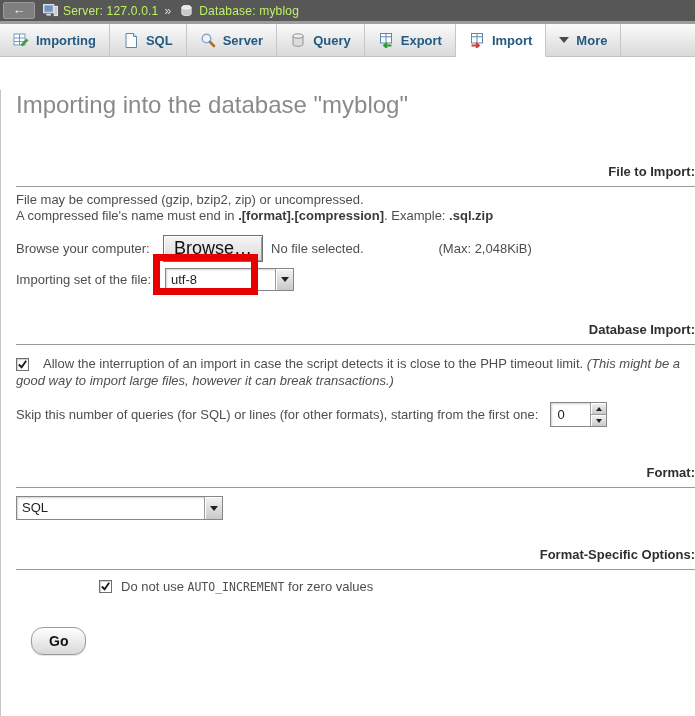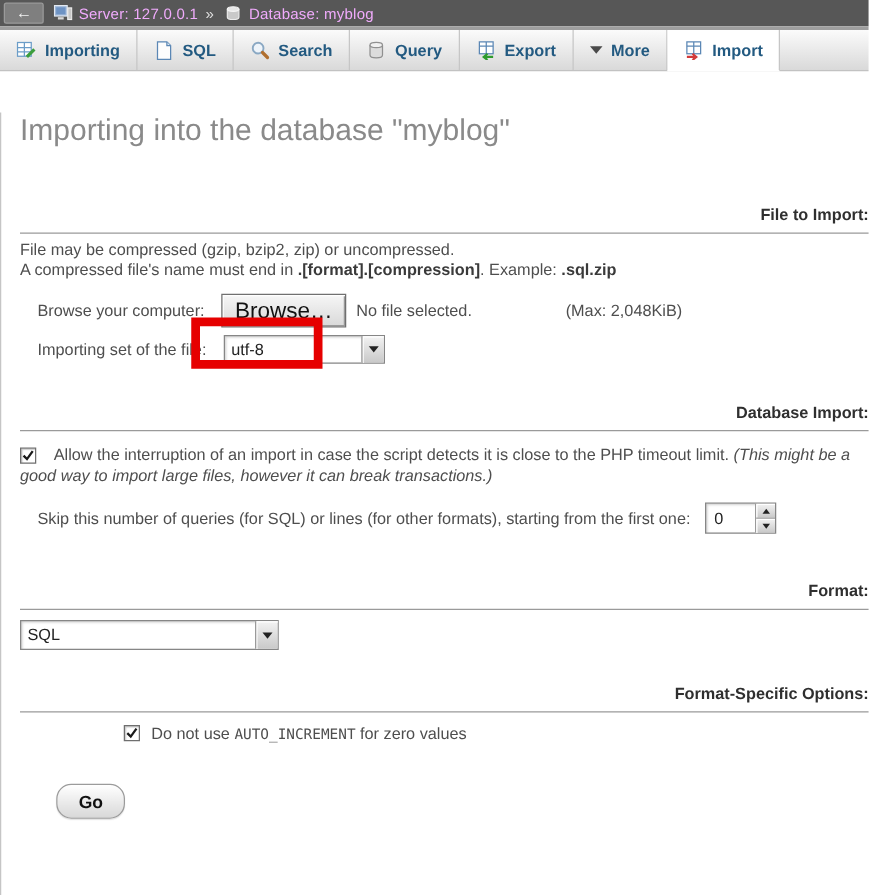--- a/index.html
+++ b/index.html
@@ -4,21 +4,21 @@
 <style>
   * { margin:0; padding:0; box-sizing:border-box; }
   html,body { width:695px; height:716px; background:#fff; overflow:hidden;
               font-family:"Liberation Sans","DejaVu Sans",sans-serif; color:#4e4e4e; }
 
   
   .crumb-bar { height:21px; background:#575757; display:flex; align-items:center; padding-left:3px; }
   .crumb-strip { height:3px; background:#9e9e9e; }
   .back-box { width:32px; height:17px; background:#7f7f7f; border:1px solid #9a9a9a; border-radius:2px;
               color:#f2f2f2; font-size:13px; line-height:14px; text-align:center; margin-right:6px; cursor:pointer; }
-  .crumb-bar .txt { color:#f0abfc; font-size:12px; letter-spacing:.2px;text-align:right; }
+  .crumb-bar .txt { color:#bef264; font-size:12px; letter-spacing:.2px;text-align:right; }
   .crumb-bar .sep { color:#ddd; font-size:12px; margin:0 6px; }
   .crumb-ic { width:15px; height:13px; margin:0 5px 0 2px; display:inline-block; vertical-align:middle; }
 
   
   .tabbar { height:33px; display:flex; align-items:stretch;
             background:linear-gradient(#fbfbfb,#d9d9d9); border-bottom:1px solid #c2c2c2; }
   .tab { display:flex; align-items:center; gap:7px; padding:0 13px; border-right:1px solid #c6c6c6;
          font-size:13px; font-weight:bold; color:#235a81; cursor:pointer; white-space:nowrap; }
   .tab.active { background:#fff; border-bottom:1px solid #fff; margin-bottom:-1px; }
   .tab svg { width:16px; height:16px; }
@@ -35,21 +35,21 @@
   .sec-heading.partial { margin-top:32px; }
   .sec-heading.format  { margin-top:39px; }
   .sec-heading.fso     { margin-top:28px; }
 
   p.body-text { font-size:13px; line-height:16px; margin-top:5px; padding-right:12px; }
   p.allow-text { font-size:13px; line-height:17px; margin-top:10px; padding-right:12px; }
   .em { font-style:italic; }
   b.seg { color:#3a3a3a; }
   code.mono { font-family:"DejaVu Sans Mono","Liberation Mono",monospace; font-size:11.5px; }
 
-  .row { display:flex; align-items:center; margin-left:14px; font-size:13px; }
+  .row { display:flex; align-items:center; margin-left:0; font-size:13px; }
   .row.browse  { margin-top:13px; height:22px; }
   .row.charset { margin-top:9px;  height:23px; }
   .row.skip    { margin-top:13px; height:25px; }
   .row.compat  { margin-top:18px; margin-left:83px; height:24px; }
   .row.autoinc { margin-top:8px;  margin-left:83px; height:16px; }
   .row.formatsel { margin-top:8px; height:24px; margin-left:0; }
   .row.go-row  { margin-top:33px; }
 
   
   .win-btn { font-family:inherit; font-size:18px; color:#111; padding:2px 10px; cursor:pointer;
@@ -133,50 +133,50 @@
       <path d="M3 1.5h7.5l3 3v11H3z" fill="#fdfdfd" stroke="#5b87b5"></path>
       <path d="M10.5 1.5v3h3" fill="#dce8f2" stroke="#5b87b5"></path>
     </svg>
     <span>SQL</span>
   </div>
   <div class="tab">
     <svg viewBox="0 0 16 16">
       <circle cx="6.5" cy="6.5" r="4.3" fill="#eef4fa" stroke="#8aa8c3" stroke-width="1.5"></circle>
       <line x1="10" y1="10" x2="14" y2="14" stroke="#b06f2f" stroke-width="2.6" stroke-linecap="round"></line>
     </svg>
-    <span>Search</span>
+    <span>Server</span>
   </div>
   <div class="tab">
     <svg viewBox="0 0 16 16">
       <path d="M3 4v8c0 1.3 2.2 2.3 5 2.3s5-1 5-2.3V4" fill="#dcdcdc" stroke="#909090"></path>
       <ellipse cx="8" cy="4" rx="5" ry="2.1" fill="#f0f0f0" stroke="#909090"></ellipse>
     </svg>
     <span>Query</span>
   </div>
   <div class="tab">
     <svg viewBox="0 0 16 16">
       <rect x="2.5" y="1.5" width="11" height="9.5" fill="#fff" stroke="#5b87b5"></rect>
       <line x1="2.5" y1="4.8" x2="13.5" y2="4.8" stroke="#5b87b5"></line>
       <line x1="8" y1="1.5" x2="8" y2="11" stroke="#5b87b5"></line>
       <path d="M13.5 13.5H6.5 M9 11l-3 2.5 3 2.5" fill="none" stroke="#2e9b2e" stroke-width="1.8"></path>
     </svg>
     <span>Export</span>
   </div>
-  <div class="tab">
-    <span class="more-tri"></span>
-    <span>More</span>
-  </div>
   <div class="tab active">
     <svg viewBox="0 0 16 16">
       <rect x="2.5" y="1.5" width="11" height="9.5" fill="#fff" stroke="#5b87b5"></rect>
       <line x1="2.5" y1="4.8" x2="13.5" y2="4.8" stroke="#5b87b5"></line>
       <line x1="8" y1="1.5" x2="8" y2="11" stroke="#5b87b5"></line>
       <path d="M2.5 13.5h7 M7 11l3 2.5-3 2.5" fill="none" stroke="#d23b3b" stroke-width="1.8"></path>
     </svg>
     <span>Import</span>
+  </div>
+  <div class="tab">
+    <span class="more-tri"></span>
+    <span>More</span>
   </div>
 </div>
 
 <div class="content">
 
   <div class="highlight-box"></div>
 
   <h1 class="page-title">Importing into the database "myblog"</h1>
 
   <div class="sec-heading file">File to Import:</div>

